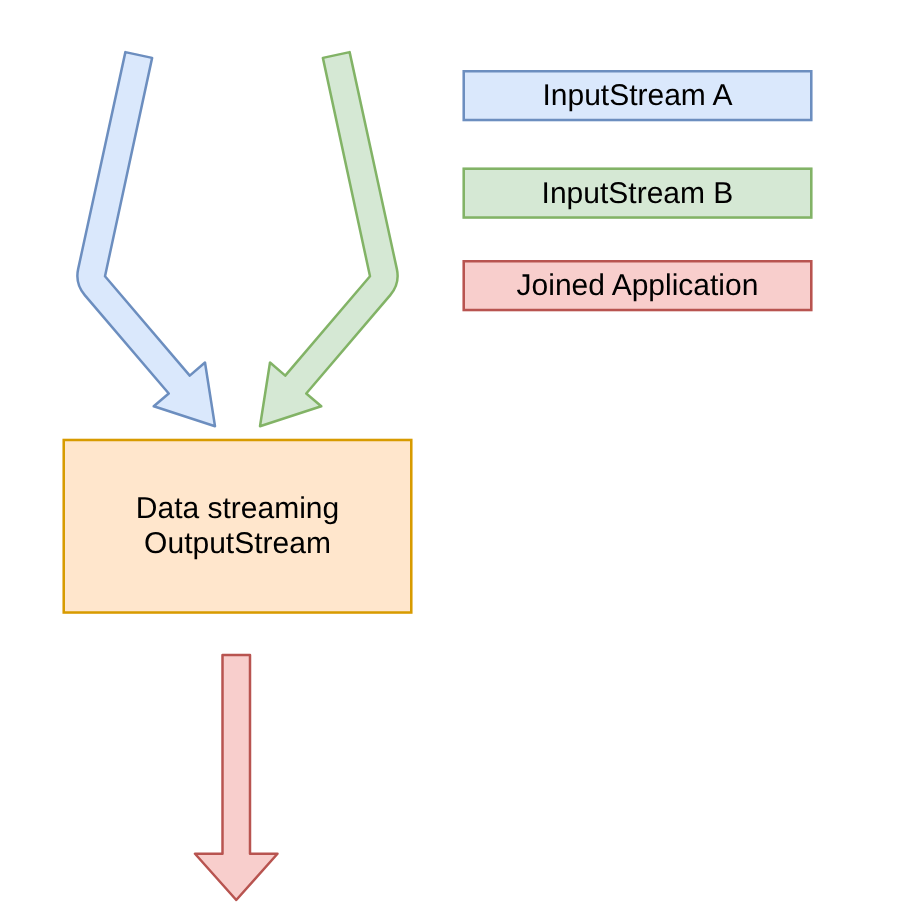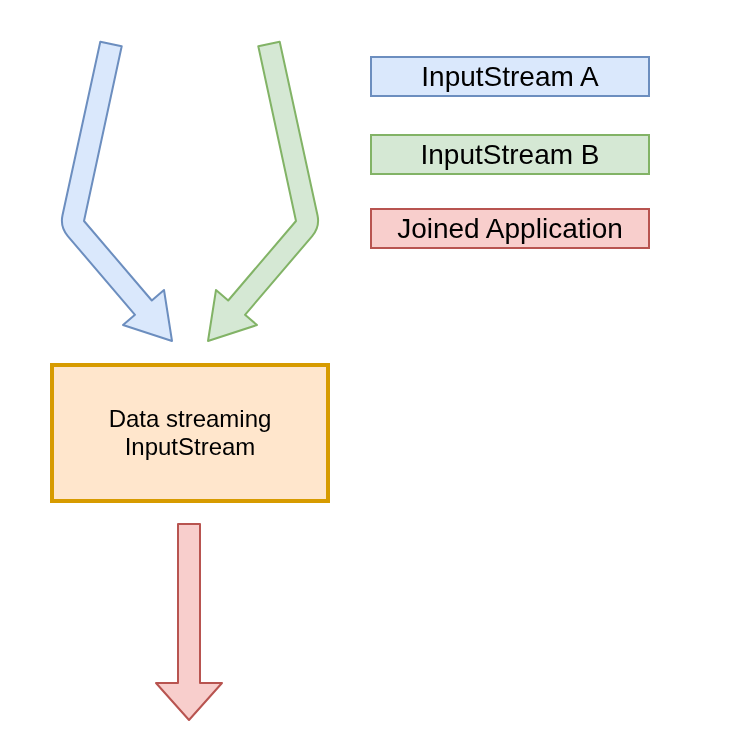--- a/index.html
+++ b/index.html
@@ -23,34 +23,34 @@
   .legend-box {
     position: absolute;
     left: 370px;
     width: 280px;
     height: 41px;
     border: 2px solid #888888;
     box-sizing: border-box;
     display: flex;
     align-items: center;
     justify-content: center;
-    font-size: 28px;
+    font-size: 24px;
     color: #000000;
     white-space: nowrap;
   }
   .legend-box.pos-a { top: 56px; }
   .legend-box.pos-b { top: 134px; }
   .legend-box.pos-c { top: 208px; }
   .app-box {
     position: absolute;
     left: 50px;
-    top: 363px;
+    top: 351px;
     width: 280px;
     height: 140px;
-    border: 4px solid #a3a3a3;
+    border: 2px solid #a3a3a3;
     box-sizing: border-box;
     display: flex;
     flex-direction: column;
     align-items: center;
     justify-content: center;
     font-size: 24px;
     line-height: 28px;
     color: #000000;
     text-align: center;
   }
@@ -78,16 +78,16 @@
   <div class="legend-box pos-b" style="background-color: rgb(213, 232, 212); border-color: rgb(130, 179, 102);">
     <span>InputStream B</span>
   </div>
 
   <div class="legend-box pos-c" style="background-color: rgb(248, 206, 204); border-color: rgb(184, 84, 80);">
     <span>Joined Application</span>
   </div>
 
   <div class="app-box" style="background-color: rgb(255, 230, 204); border-color: rgb(215, 155, 0);">
     <div>Data streaming</div>
-    <div>InputStream</div>
+    <div>OutputStream</div>
   </div>
 
 </div>
 
 </body></html>

